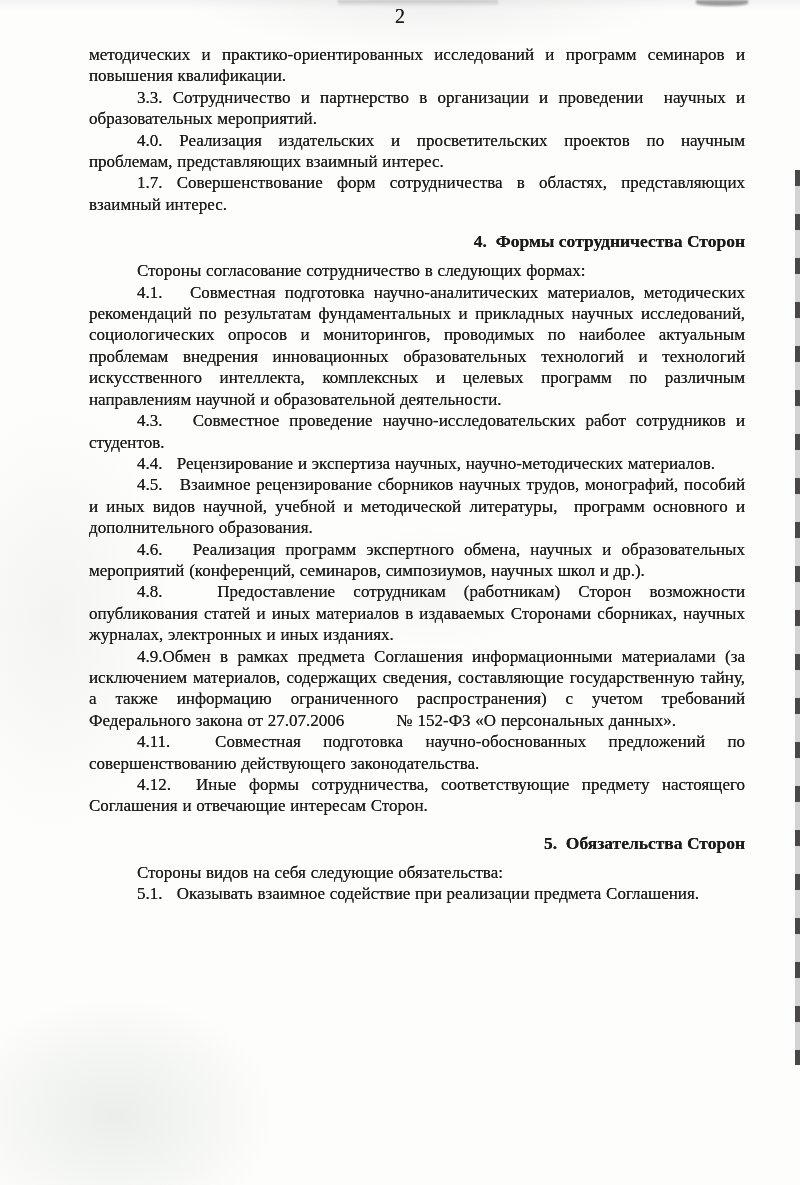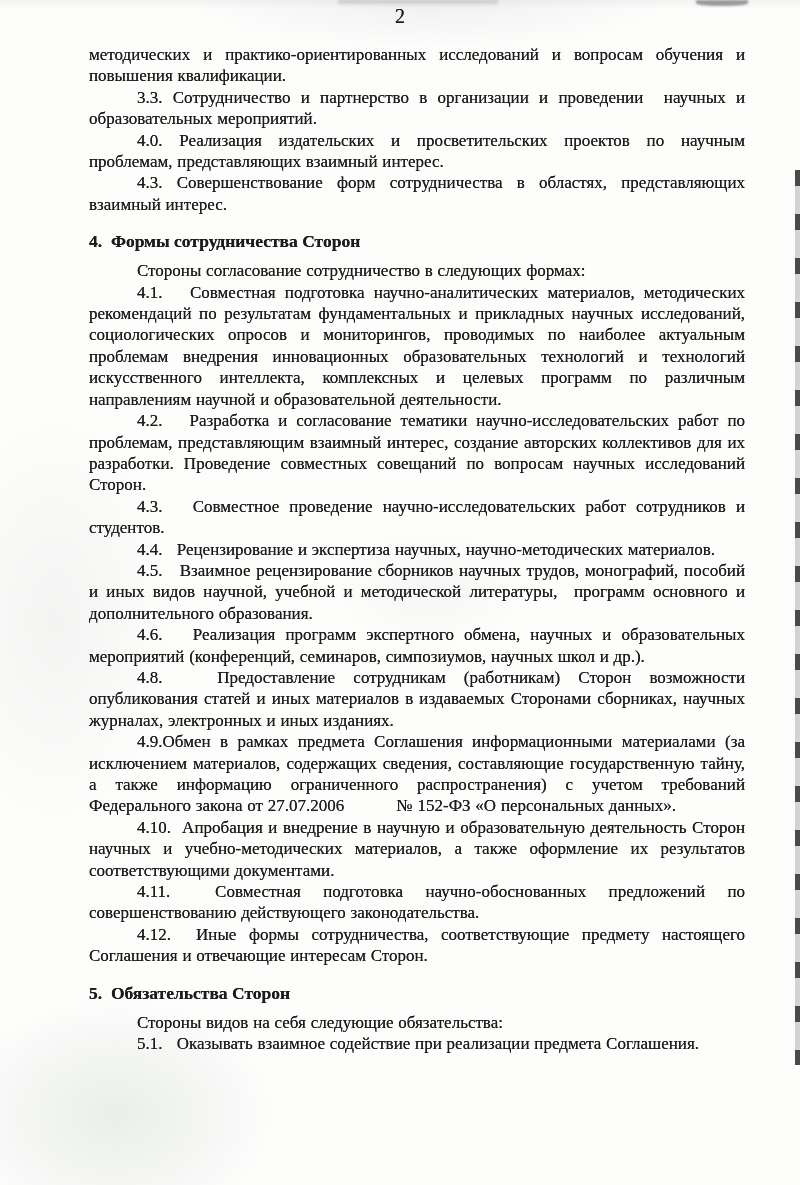--- a/index.html
+++ b/index.html
@@ -59,53 +59,51 @@
     text-indent: 48px;
     text-shadow: 0 0 0.55px rgba(25,24,24,0.88);
     word-spacing: 0.5px;
   }
   .para.noindent { text-indent: 0; }
   .heading {
     margin: 15px 0 8px 0;
     font-size: 17.5px;
     line-height: 22px;
     font-weight: bold;
-    text-align: left;
+    text-align: right;
     text-indent: 0;
     text-shadow: 0 0 0.6px rgba(20,20,20,0.95);
   }
 </style>
 </head>
 <body>
 
 <div class="page">
   <div class="paper-tint"></div>
   <div class="top-smudge-center"></div>
   <div class="top-smudge-right"></div>
   <div class="edge-marks"></div>
 
   <div class="page-number">2</div>
 
   <div class="content">
-    <p class="para noindent">методических и практико-ориентированных исследований и вопросам обучения и повышения квалификации.</p>
+    <p class="para noindent">методических и практико-ориентированных исследований и программ семинаров и повышения квалификации.</p>
     <p class="para">3.3. Сотрудничество и партнерство в организации и проведении&nbsp; научных и образовательных мероприятий.</p>
     <p class="para">4.0. Реализация издательских и просветительских проектов по научным проблемам, представляющих взаимный интерес.</p>
-    <p class="para">4.3. Совершенствование форм сотрудничества в областях, представляющих взаимный интерес.</p>
+    <p class="para">1.7. Совершенствование форм сотрудничества в областях, представляющих взаимный интерес.</p>
 
     <p class="heading">4.&nbsp; Формы сотрудничества Сторон</p>
     <p class="para">Стороны согласование сотрудничество в следующих формах:</p>
     <p class="para">4.1.&nbsp;&nbsp; Совместная подготовка научно-аналитических материалов, методических рекомендаций по результатам фундаментальных и прикладных научных исследований, социологических опросов и мониторингов, проводимых по наиболее актуальным проблемам внедрения инновационных образовательных технологий и технологий искусственного интеллекта, комплексных и целевых программ по различным направлениям научной и образовательной деятельности.</p>
-    <p class="para">4.2.&nbsp;&nbsp; Разработка и согласование тематики научно-исследовательских работ по проблемам, представляющим взаимный интерес, создание авторских коллективов для их разработки. Проведение совместных совещаний по вопросам научных исследований Сторон.</p>
     <p class="para">4.3.&nbsp;&nbsp; Совместное проведение научно-исследовательских работ сотрудников и студентов.</p>
     <p class="para">4.4.&nbsp;&nbsp; Рецензирование и экспертиза научных, научно-методических материалов.</p>
     <p class="para">4.5.&nbsp;&nbsp; Взаимное рецензирование сборников научных трудов, монографий, пособий и иных видов научной, учебной и методической литературы,&nbsp; программ основного и дополнительного образования.</p>
     <p class="para">4.6.&nbsp;&nbsp; Реализация программ экспертного обмена, научных и образовательных мероприятий (конференций, семинаров, симпозиумов, научных школ и др.).</p>
     <p class="para">4.8.&nbsp;&nbsp; Предоставление сотрудникам (работникам) Сторон возможности опубликования статей и иных материалов в издаваемых Сторонами сборниках, научных журналах, электронных и иных изданиях.</p>
     <p class="para">4.9.Обмен в рамках предмета Соглашения информационными материалами (за исключением материалов, содержащих сведения, составляющие государственную тайну, а также информацию ограниченного распространения) с учетом требований Федерального закона от 27.07.2006&nbsp;&nbsp;&nbsp;&nbsp;&nbsp;&nbsp;&nbsp;&nbsp;&nbsp;&nbsp; № 152-ФЗ «О персональных данных».</p>
-    <p class="para">4.10.&nbsp; Апробация и внедрение в научную и образовательную деятельность Сторон научных и учебно-методических материалов, а также оформление их результатов соответствующими документами.</p>
     <p class="para">4.11.&nbsp; Совместная подготовка научно-обоснованных предложений по совершенствованию действующего законодательства.</p>
     <p class="para">4.12.&nbsp; Иные формы сотрудничества, соответствующие предмету настоящего Соглашения и отвечающие интересам Сторон.</p>
 
     <p class="heading">5.&nbsp; Обязательства Сторон</p>
     <p class="para">Стороны видов на себя следующие обязательства:</p>
     <p class="para">5.1.&nbsp;&nbsp; Оказывать взаимное содействие при реализации предмета Соглашения.</p>
   </div>
 </div>
 
 </body></html>

